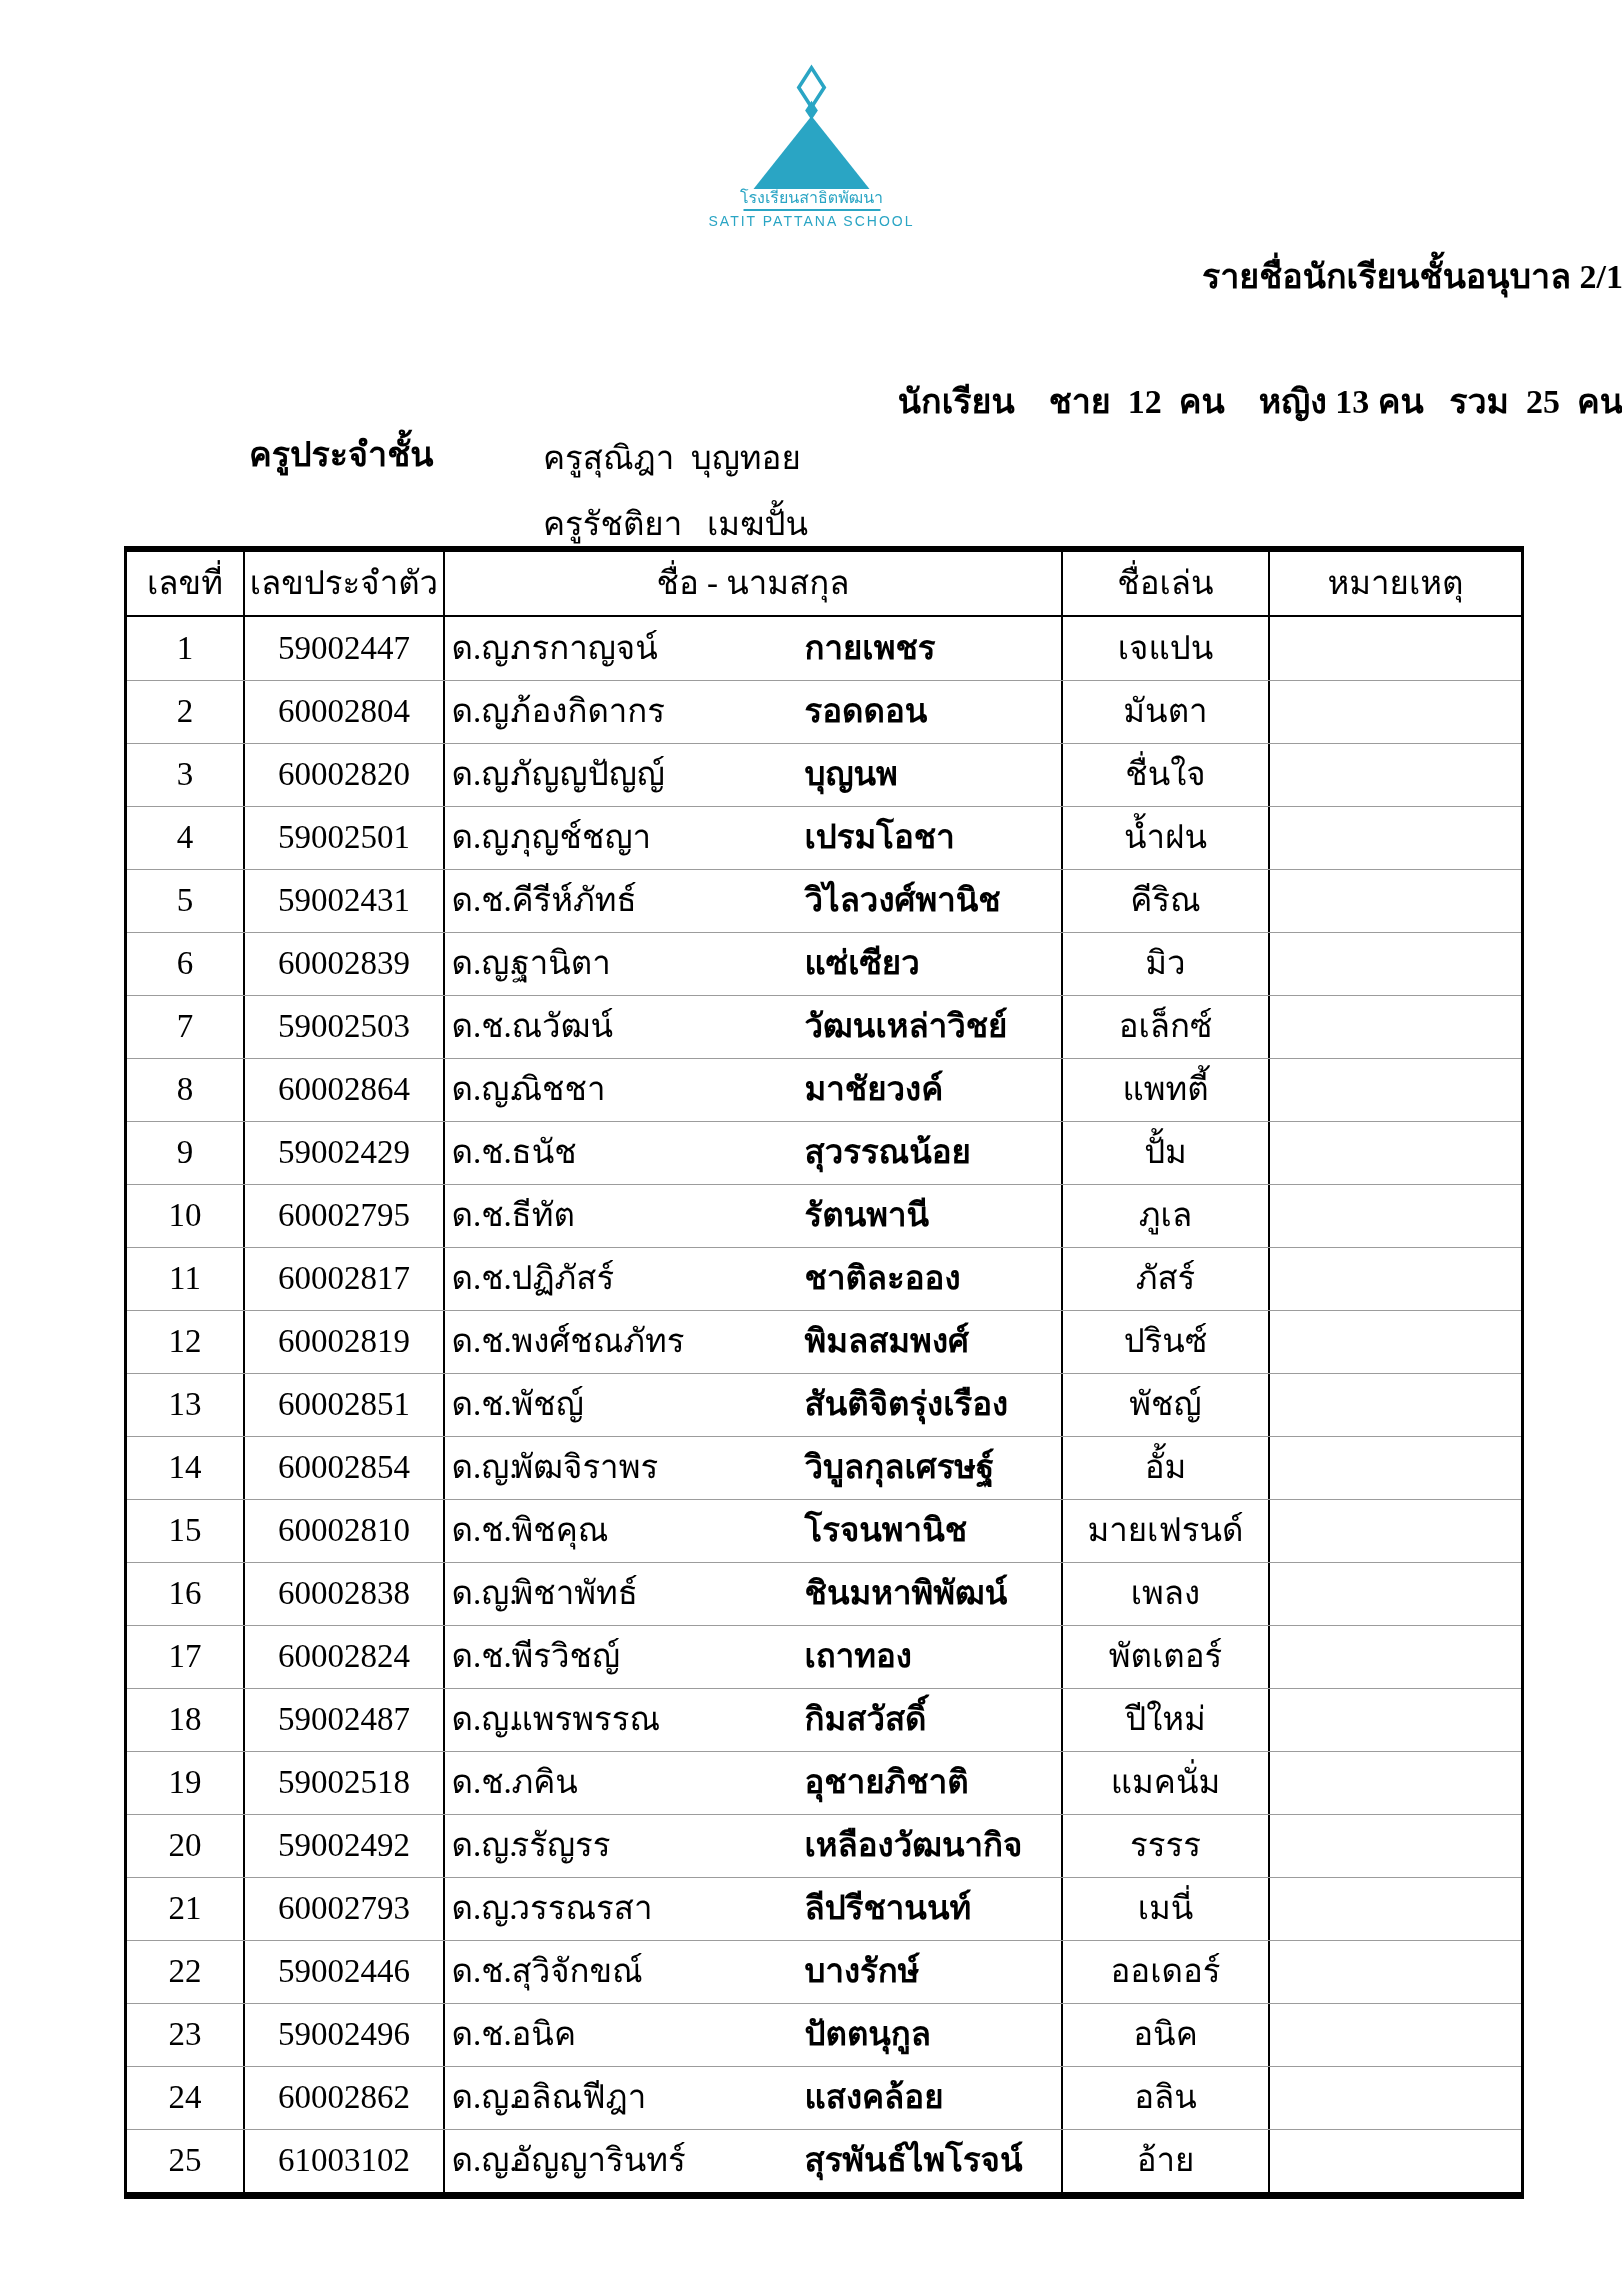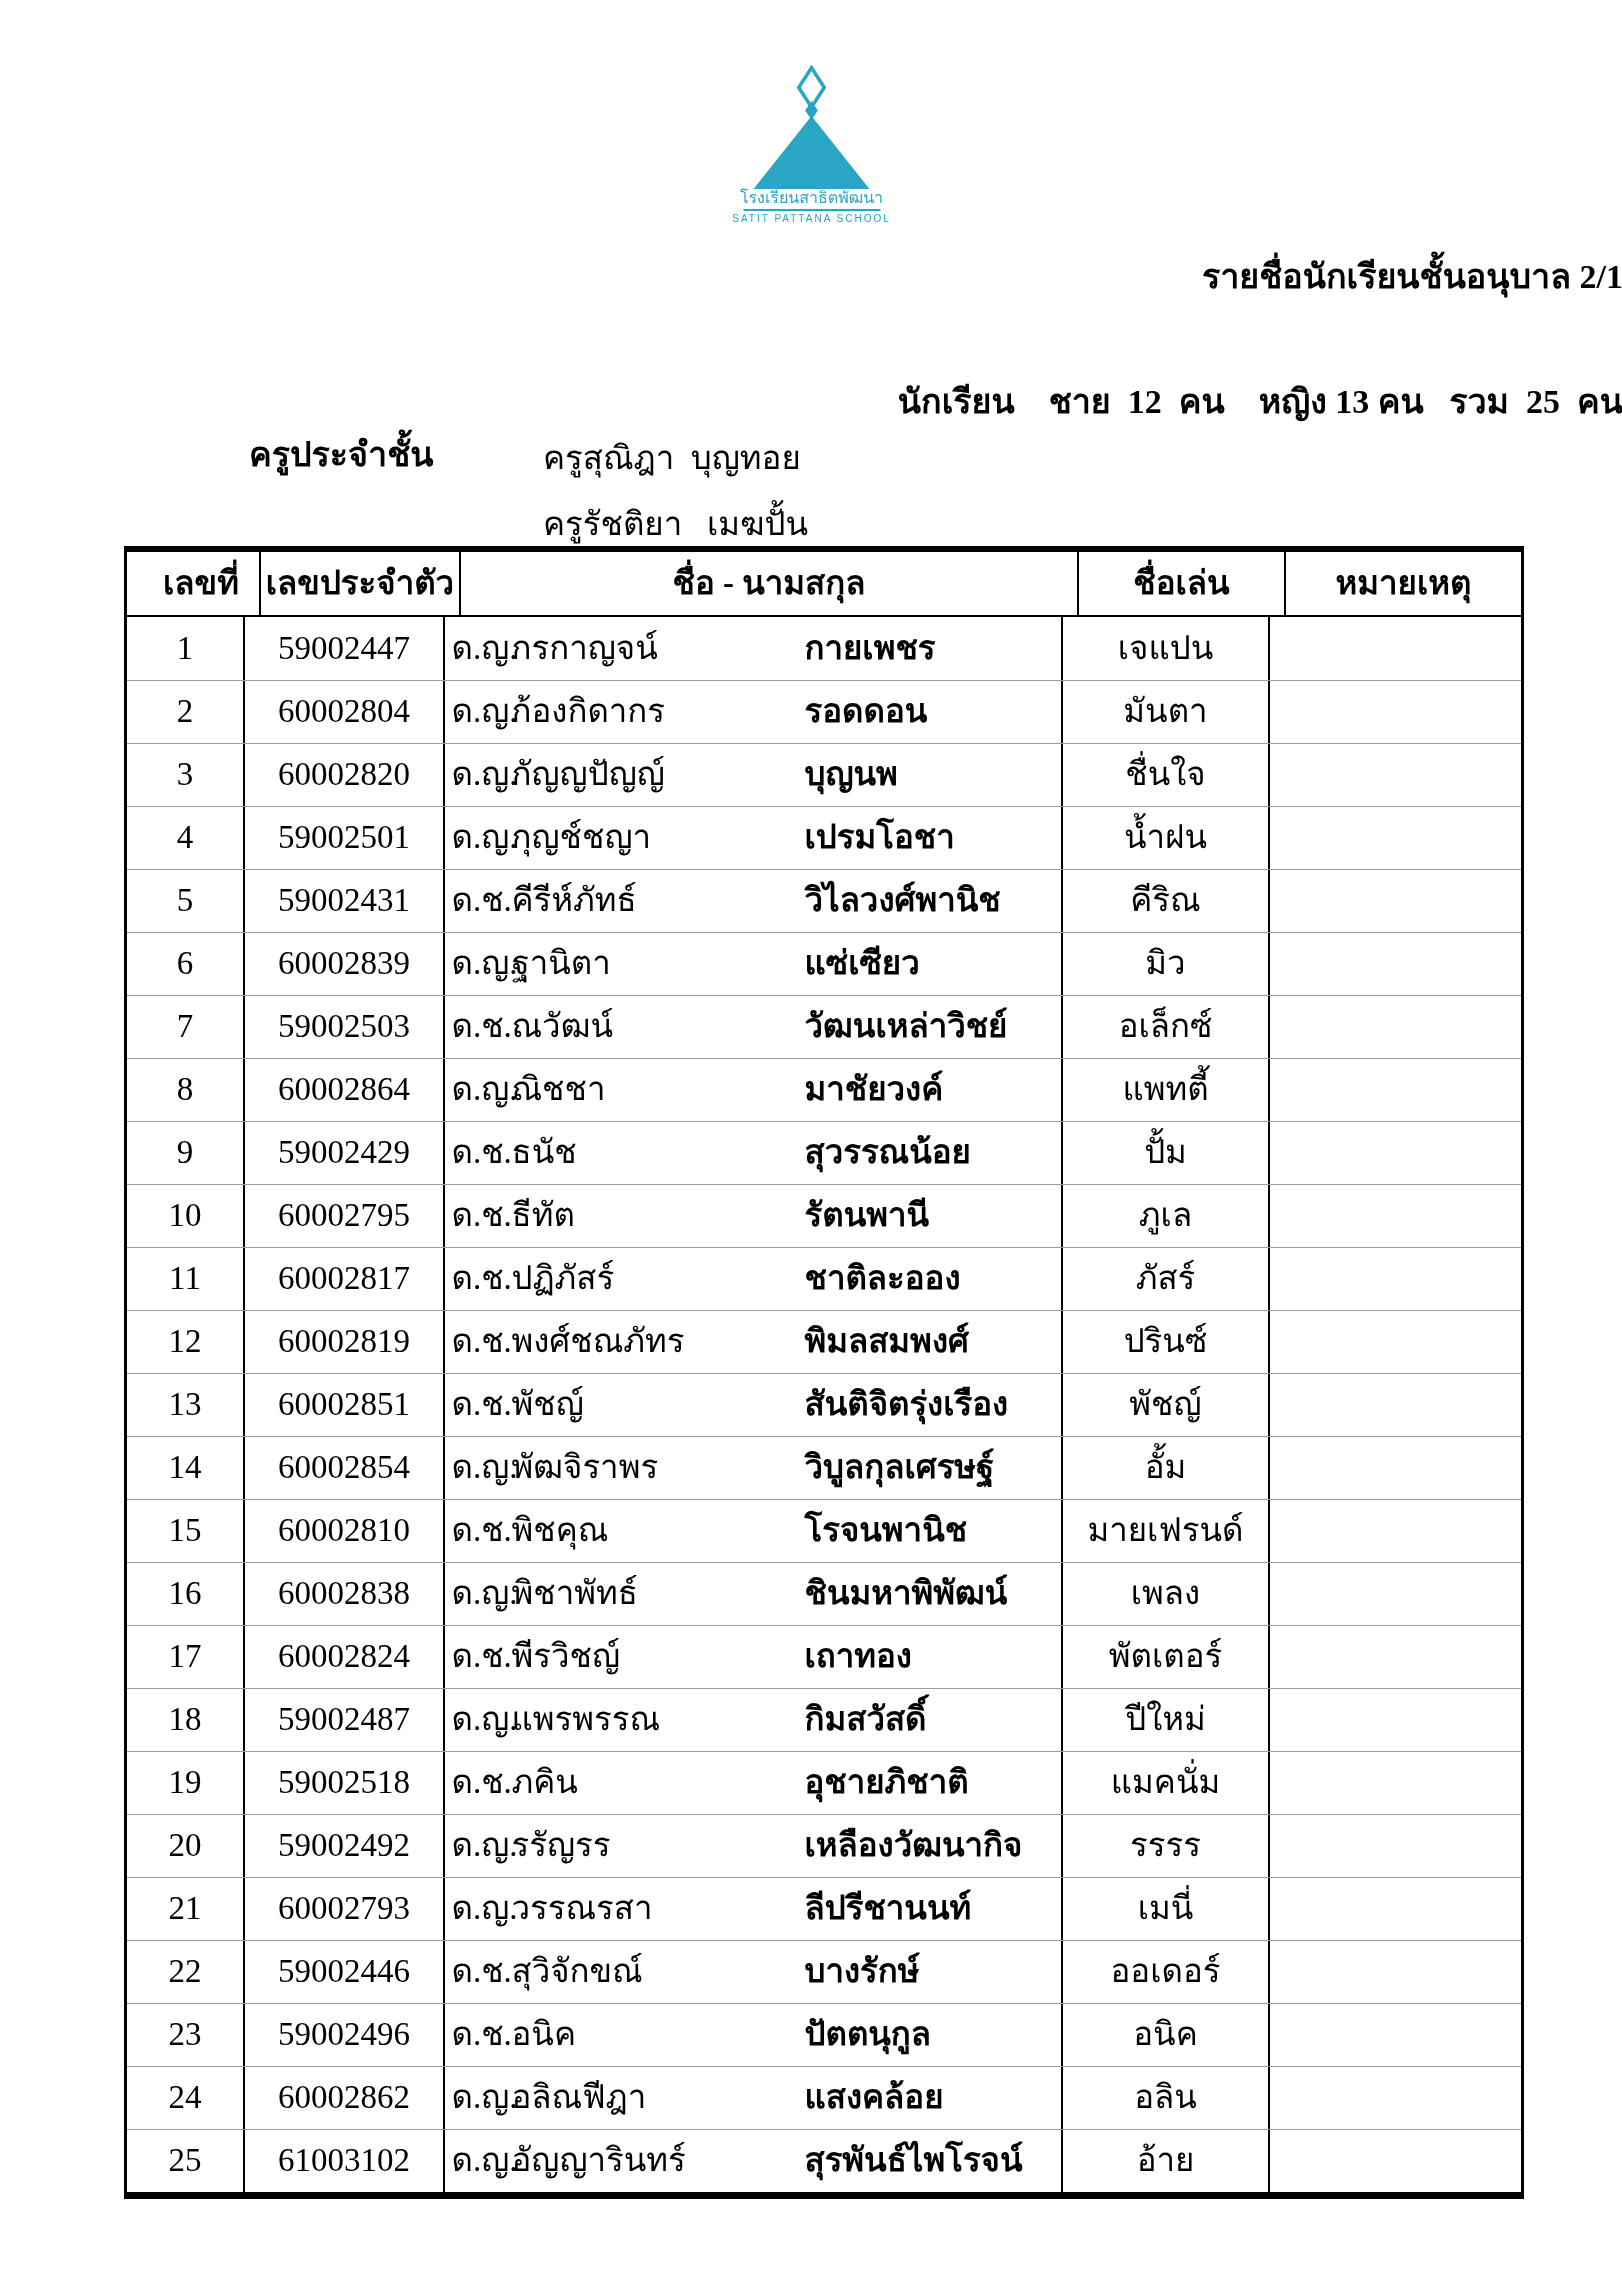--- a/index.html
+++ b/index.html
@@ -20,41 +20,41 @@
         border-left:58px solid transparent; border-right:58px solid transparent;
         border-bottom:73px solid var(--teal); }
   .diamond-outline{ position:absolute; left:50%; top:11.8px;
         width:21px; height:21px; border:3.9px solid var(--teal);
         transform:translateX(-50%) scaleY(1.55) rotate(45deg); background:#fff; }
   .diamond-fill{ position:absolute; left:50%; top:41px;
         width:9.2px; height:9.2px; background:var(--teal);
         transform:translateX(-50%) scaleY(1.5) rotate(45deg); }
   .school-th{ color:var(--teal); font-size:16px; line-height:1.1; white-space:pre; }
   .school-rule{ width:137px; height:2px; background:var(--teal); margin:2.6px auto 2px; }
-  .school-en{ color:var(--teal); font-size:10px; letter-spacing:2px;
+  .school-en{ color:var(--teal); font-size:14px; letter-spacing:2px;
               font-family:"Liberation Sans","DejaVu Sans",sans-serif; white-space:pre; }
 
   
   .hline{ position:absolute; left:0; width:100%; text-align:right;
           font-weight:bold; font-size:34px; white-space:pre; }
   .h-title{ top:249px; }
   .h-sem{ top:313px; }
   .h-sum{ top:374px; }
   .teacher-label{ position:absolute; left:249px; top:427px;
                   font-weight:bold; font-size:34px; white-space:pre; }
   .teacher-1{ position:absolute; left:543px; top:431px; font-size:33px; white-space:pre; }
   .teacher-2{ position:absolute; left:543px; top:497px; font-size:33px; white-space:pre; }
 
   
   .roster{ position:absolute; left:124px; top:546px; width:1400px;
            border:3.3px solid #000; border-top-width:6.5px; border-bottom-width:7.2px;
            background:#fff; }
   .tr{ display:grid; grid-template-columns:118px 200px 618px 207px 1fr;
        min-height:63px; }
-  .tr.head{ min-height:65px; border-bottom:2.6px solid #000; font-weight:bold;padding-left:16px; }
+  .tr.head{ min-height:65px; border-bottom:2.6px solid #000; font-weight:normal; }
   .tbody .tr + .tr{ border-top:1.3px solid var(--rowline); }
   .td{ display:flex; align-items:center; justify-content:center;
        font-size:33px; border-right:2.6px solid #000; padding:2.6px 3.9px;
        line-height:1.15; overflow:hidden; }
   .td:last-child{ border-right:none; }
   .td.name{ justify-content:flex-start; padding-left:6.5px; }
   .name .prefix{ width:60px; flex:0 0 auto; }
   .name .fname{ width:293px; flex:0 0 auto; }
   .name .lname{ flex:1;font-weight:bold; }
 </style>

